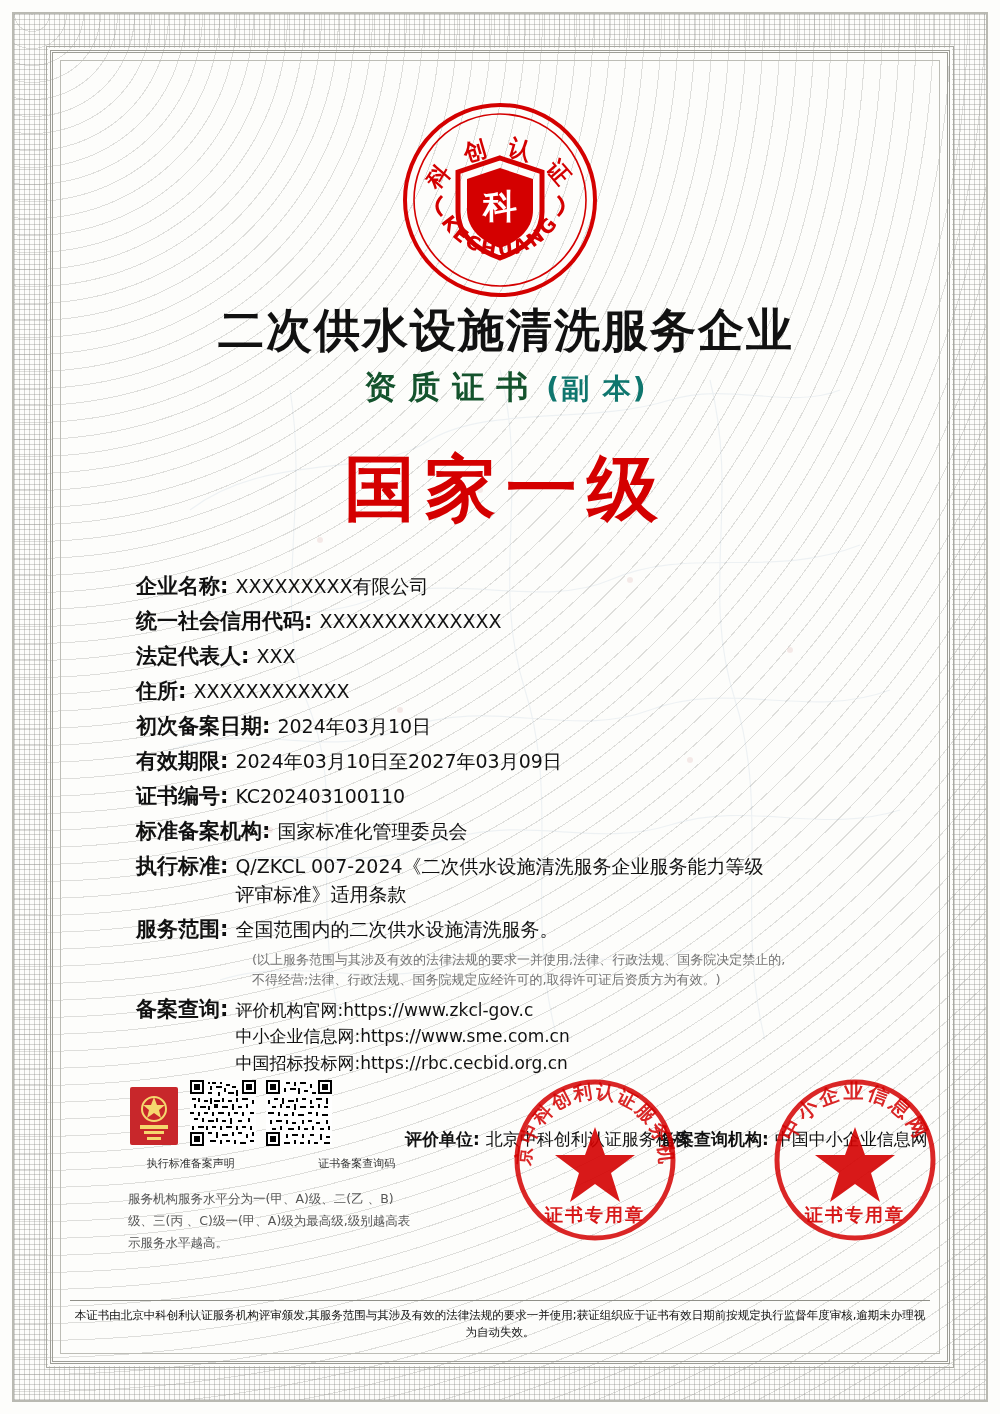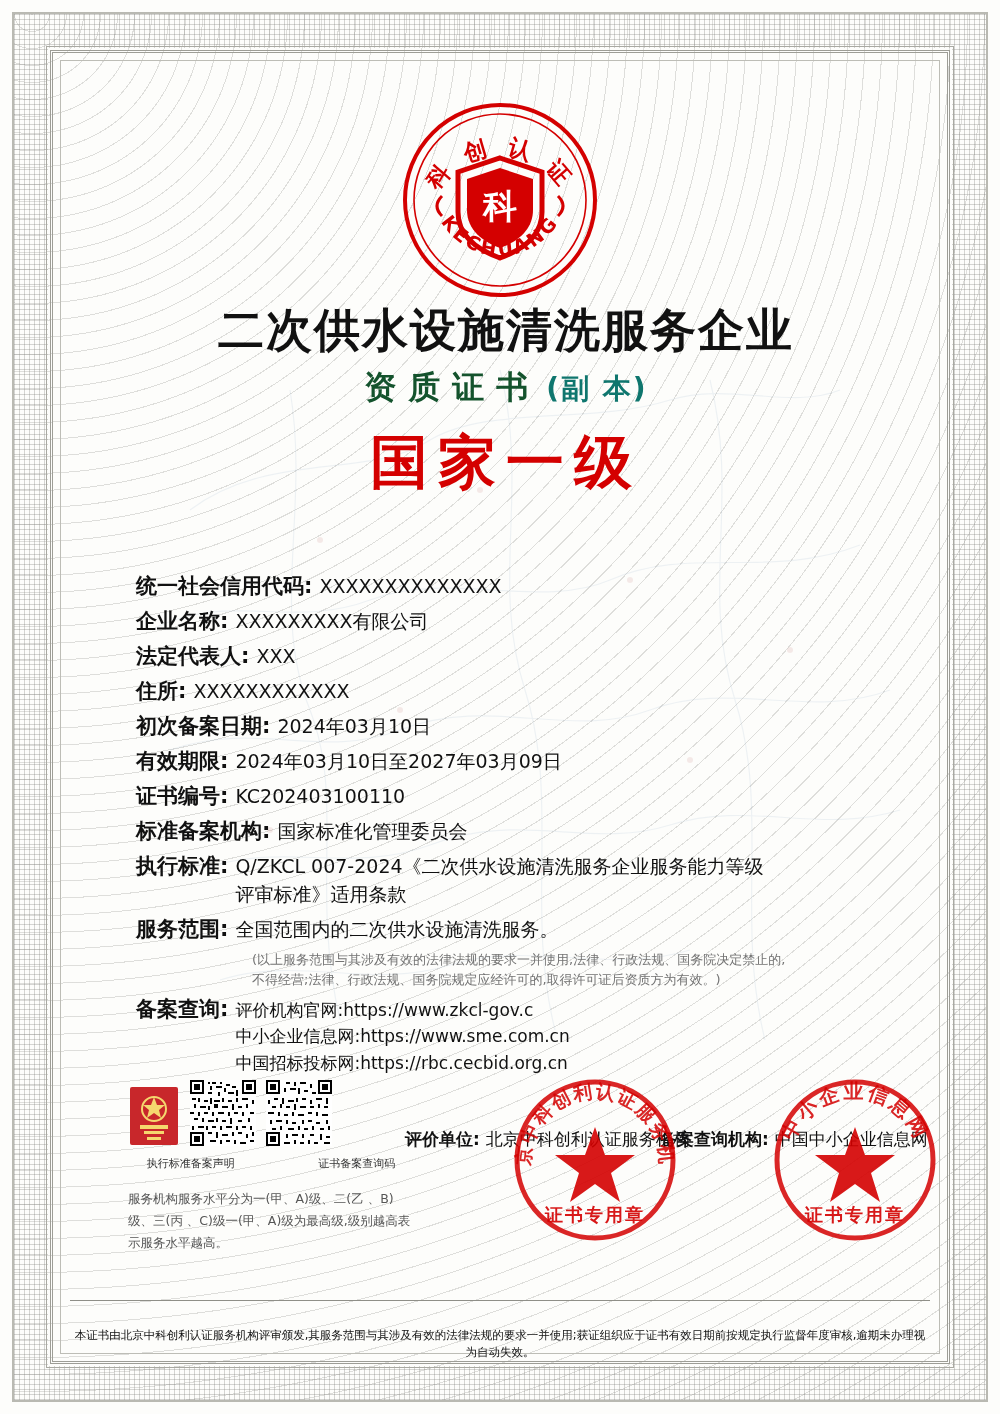--- a/index.html
+++ b/index.html
@@ -125,23 +125,23 @@
     color: #14532d;
   }
   .title-copy {
     font-family: "DejaVu Sans", sans-serif;
     font-size: 28px;
     font-weight: bold;
     color: #0f766e;
     letter-spacing: 2px;
   }
   .title-grade {
-    margin-top: 14px;
-    font-family: "DejaVu Sans", sans-serif;
-    font-size: 58px;
+    margin-top: 32px;
+    font-family: "DejaVu Sans", sans-serif;
+    font-size: 71px;
     font-weight: bold;
     letter-spacing: 10px;
     color: #d40000;
   }
 
   
   .fields {
     position: absolute;
     left: 136px;
     top: 572px;
@@ -267,21 +267,21 @@
   .stamp-1 { left: 390px; top: -5px; }
   .stamp-2 { left: 650px; top: -5px; }
 
   
   .footer {
     position: absolute;
     left: 70px;
     right: 70px;
     top: 1300px;
     border-top: 1px solid #8f8f88;
-    padding-top: 26px;
+    padding-top: 6px;
     text-align: center;
     font-family: "DejaVu Sans", sans-serif;
     font-size: 11.5px;
     color: #111;
     line-height: 1.5;
   }
 </style>
 </head>
 <body>
 
@@ -346,27 +346,27 @@
     <div class="title-sub-row">
       <span class="title-sub">资质证书</span>
       <span class="title-copy">(副 本)</span>
     </div>
     <div class="title-grade">国家一级</div>
   </div>
 
   <div class="fields">
 
     <div class="field-row">
+      <span class="field-label">企业名称:</span>
+      <span class="field-value">XXXXXXXXX有限公司</span>
+    </div>
+
+    <div class="field-row">
       <span class="field-label">统一社会信用代码:</span>
       <span class="field-value">XXXXXXXXXXXXXX</span>
-    </div>
-
-    <div class="field-row">
-      <span class="field-label">企业名称:</span>
-      <span class="field-value">XXXXXXXXX有限公司</span>
     </div>
 
     <div class="field-row">
       <span class="field-label">法定代表人:</span>
       <span class="field-value">XXX</span>
     </div>
 
     <div class="field-row">
       <span class="field-label">住所:</span>
       <span class="field-value">XXXXXXXXXXXX</span>

